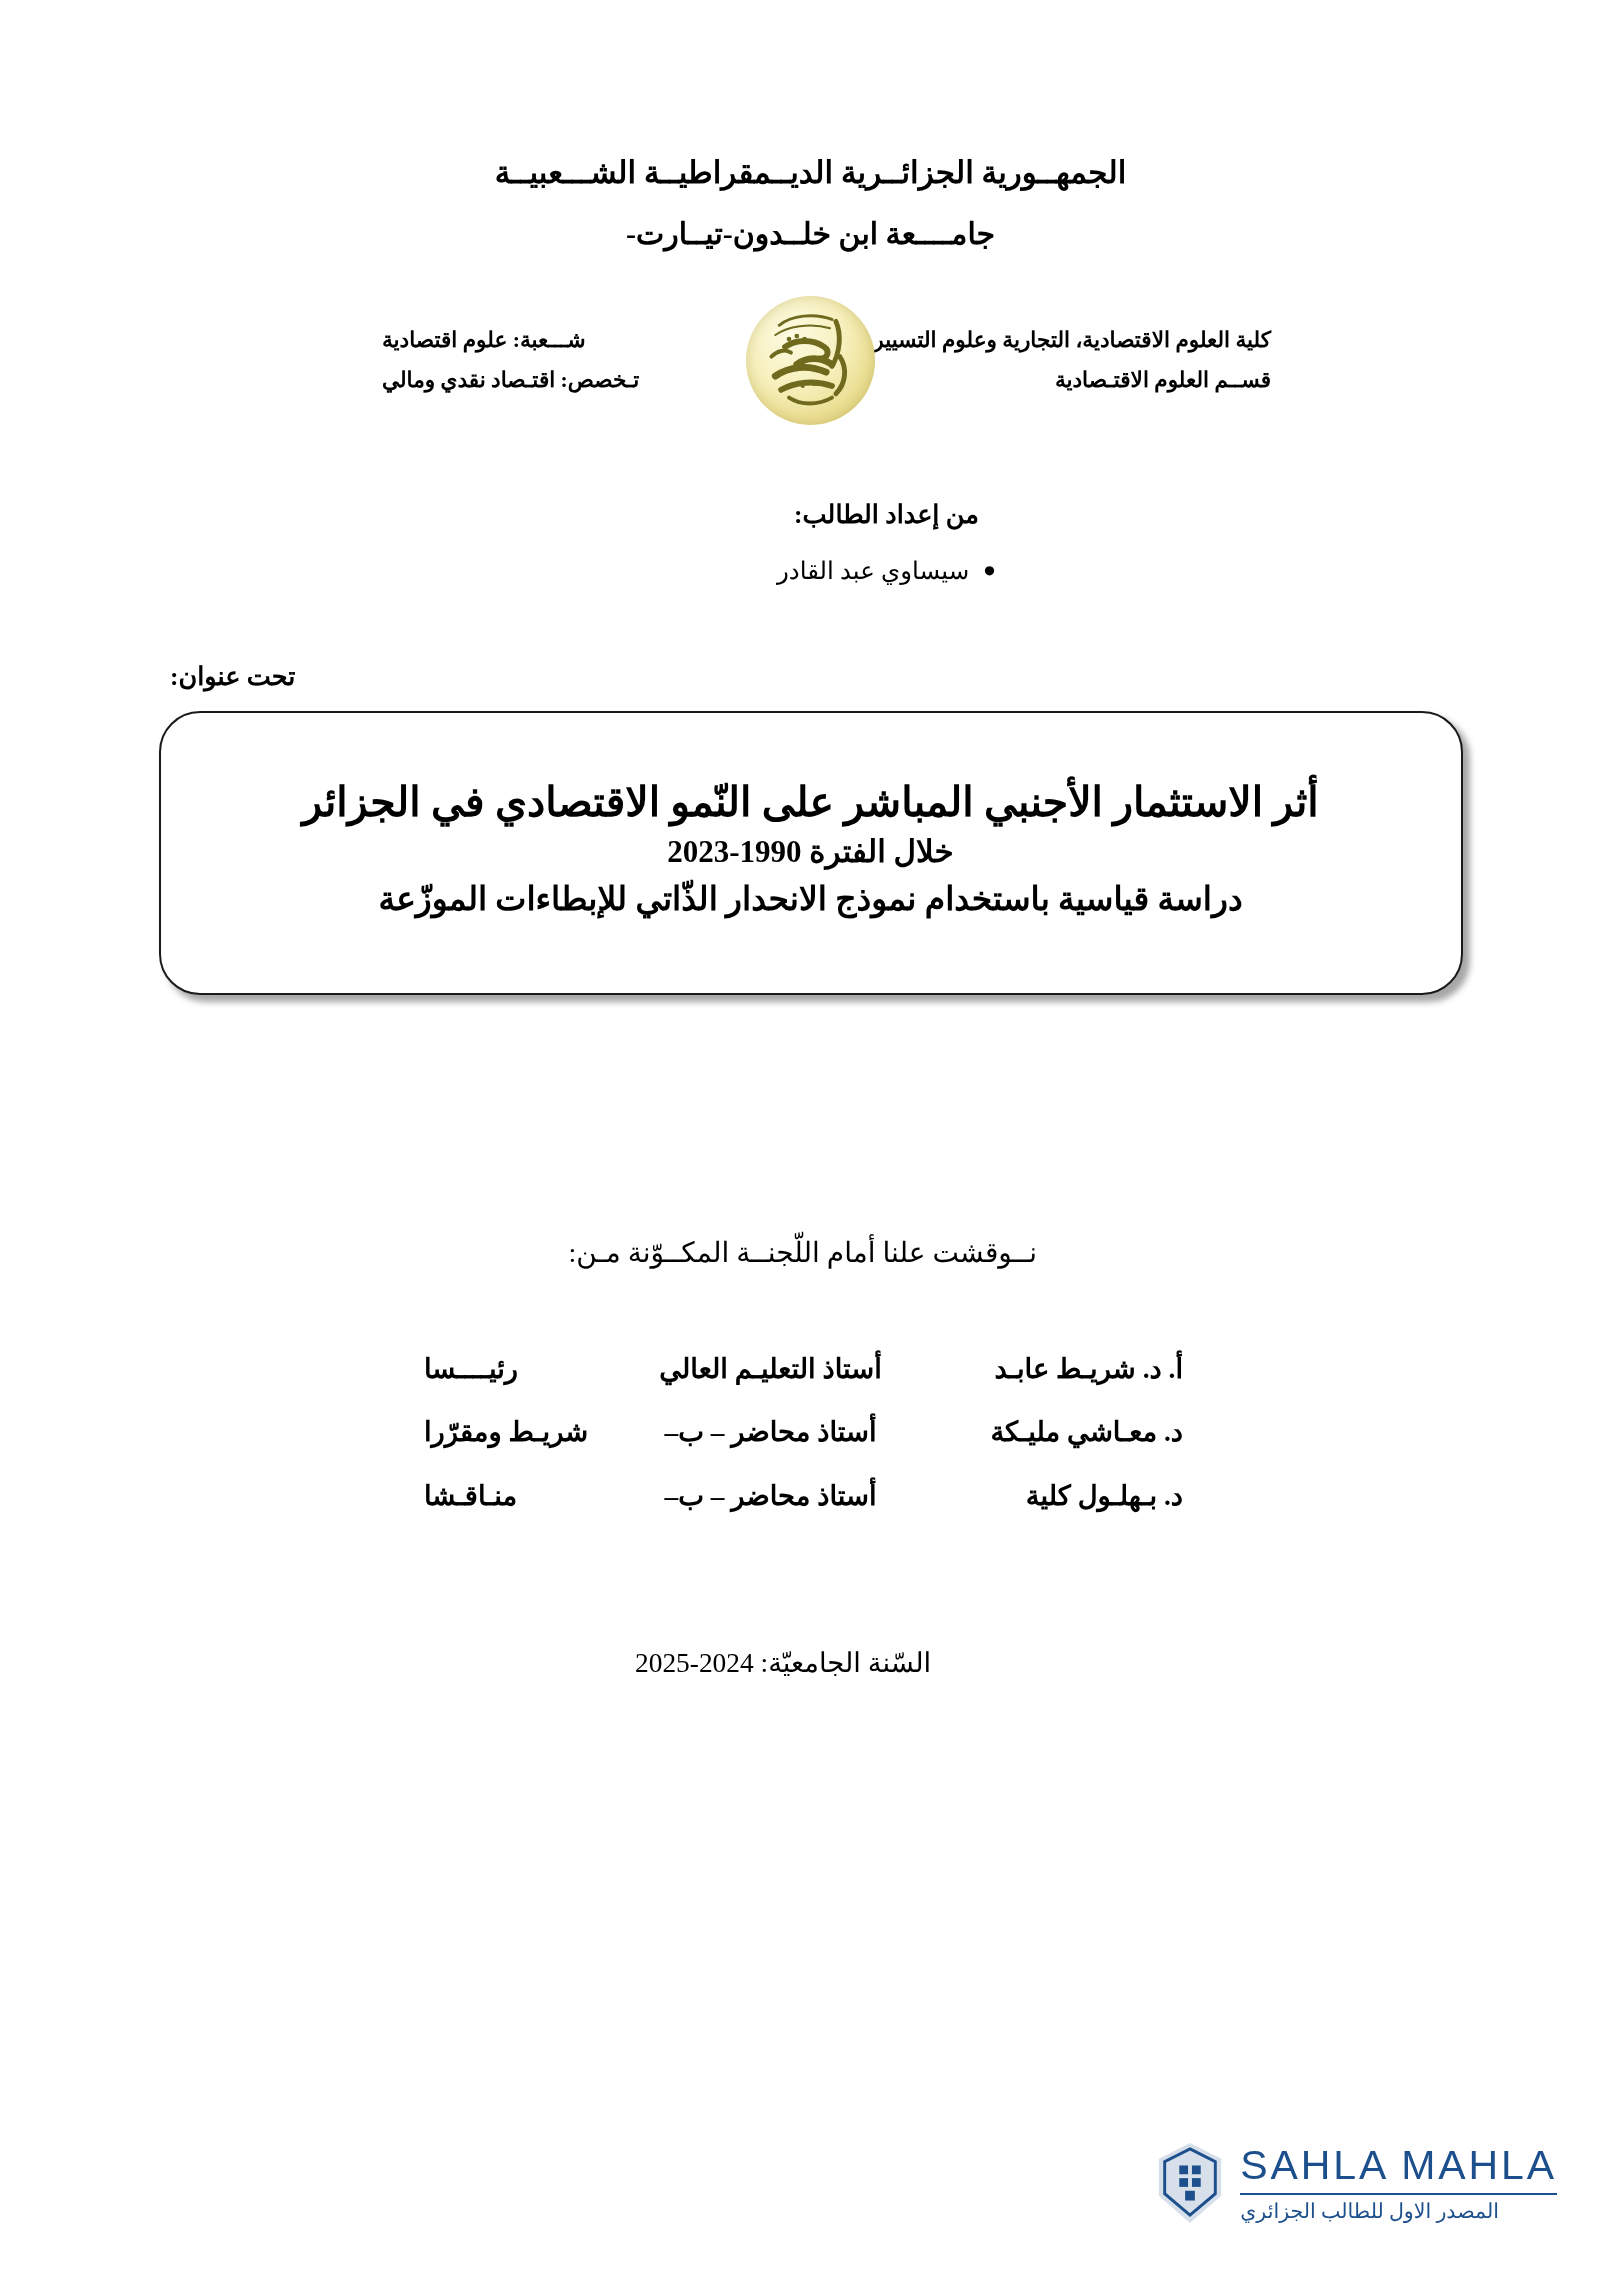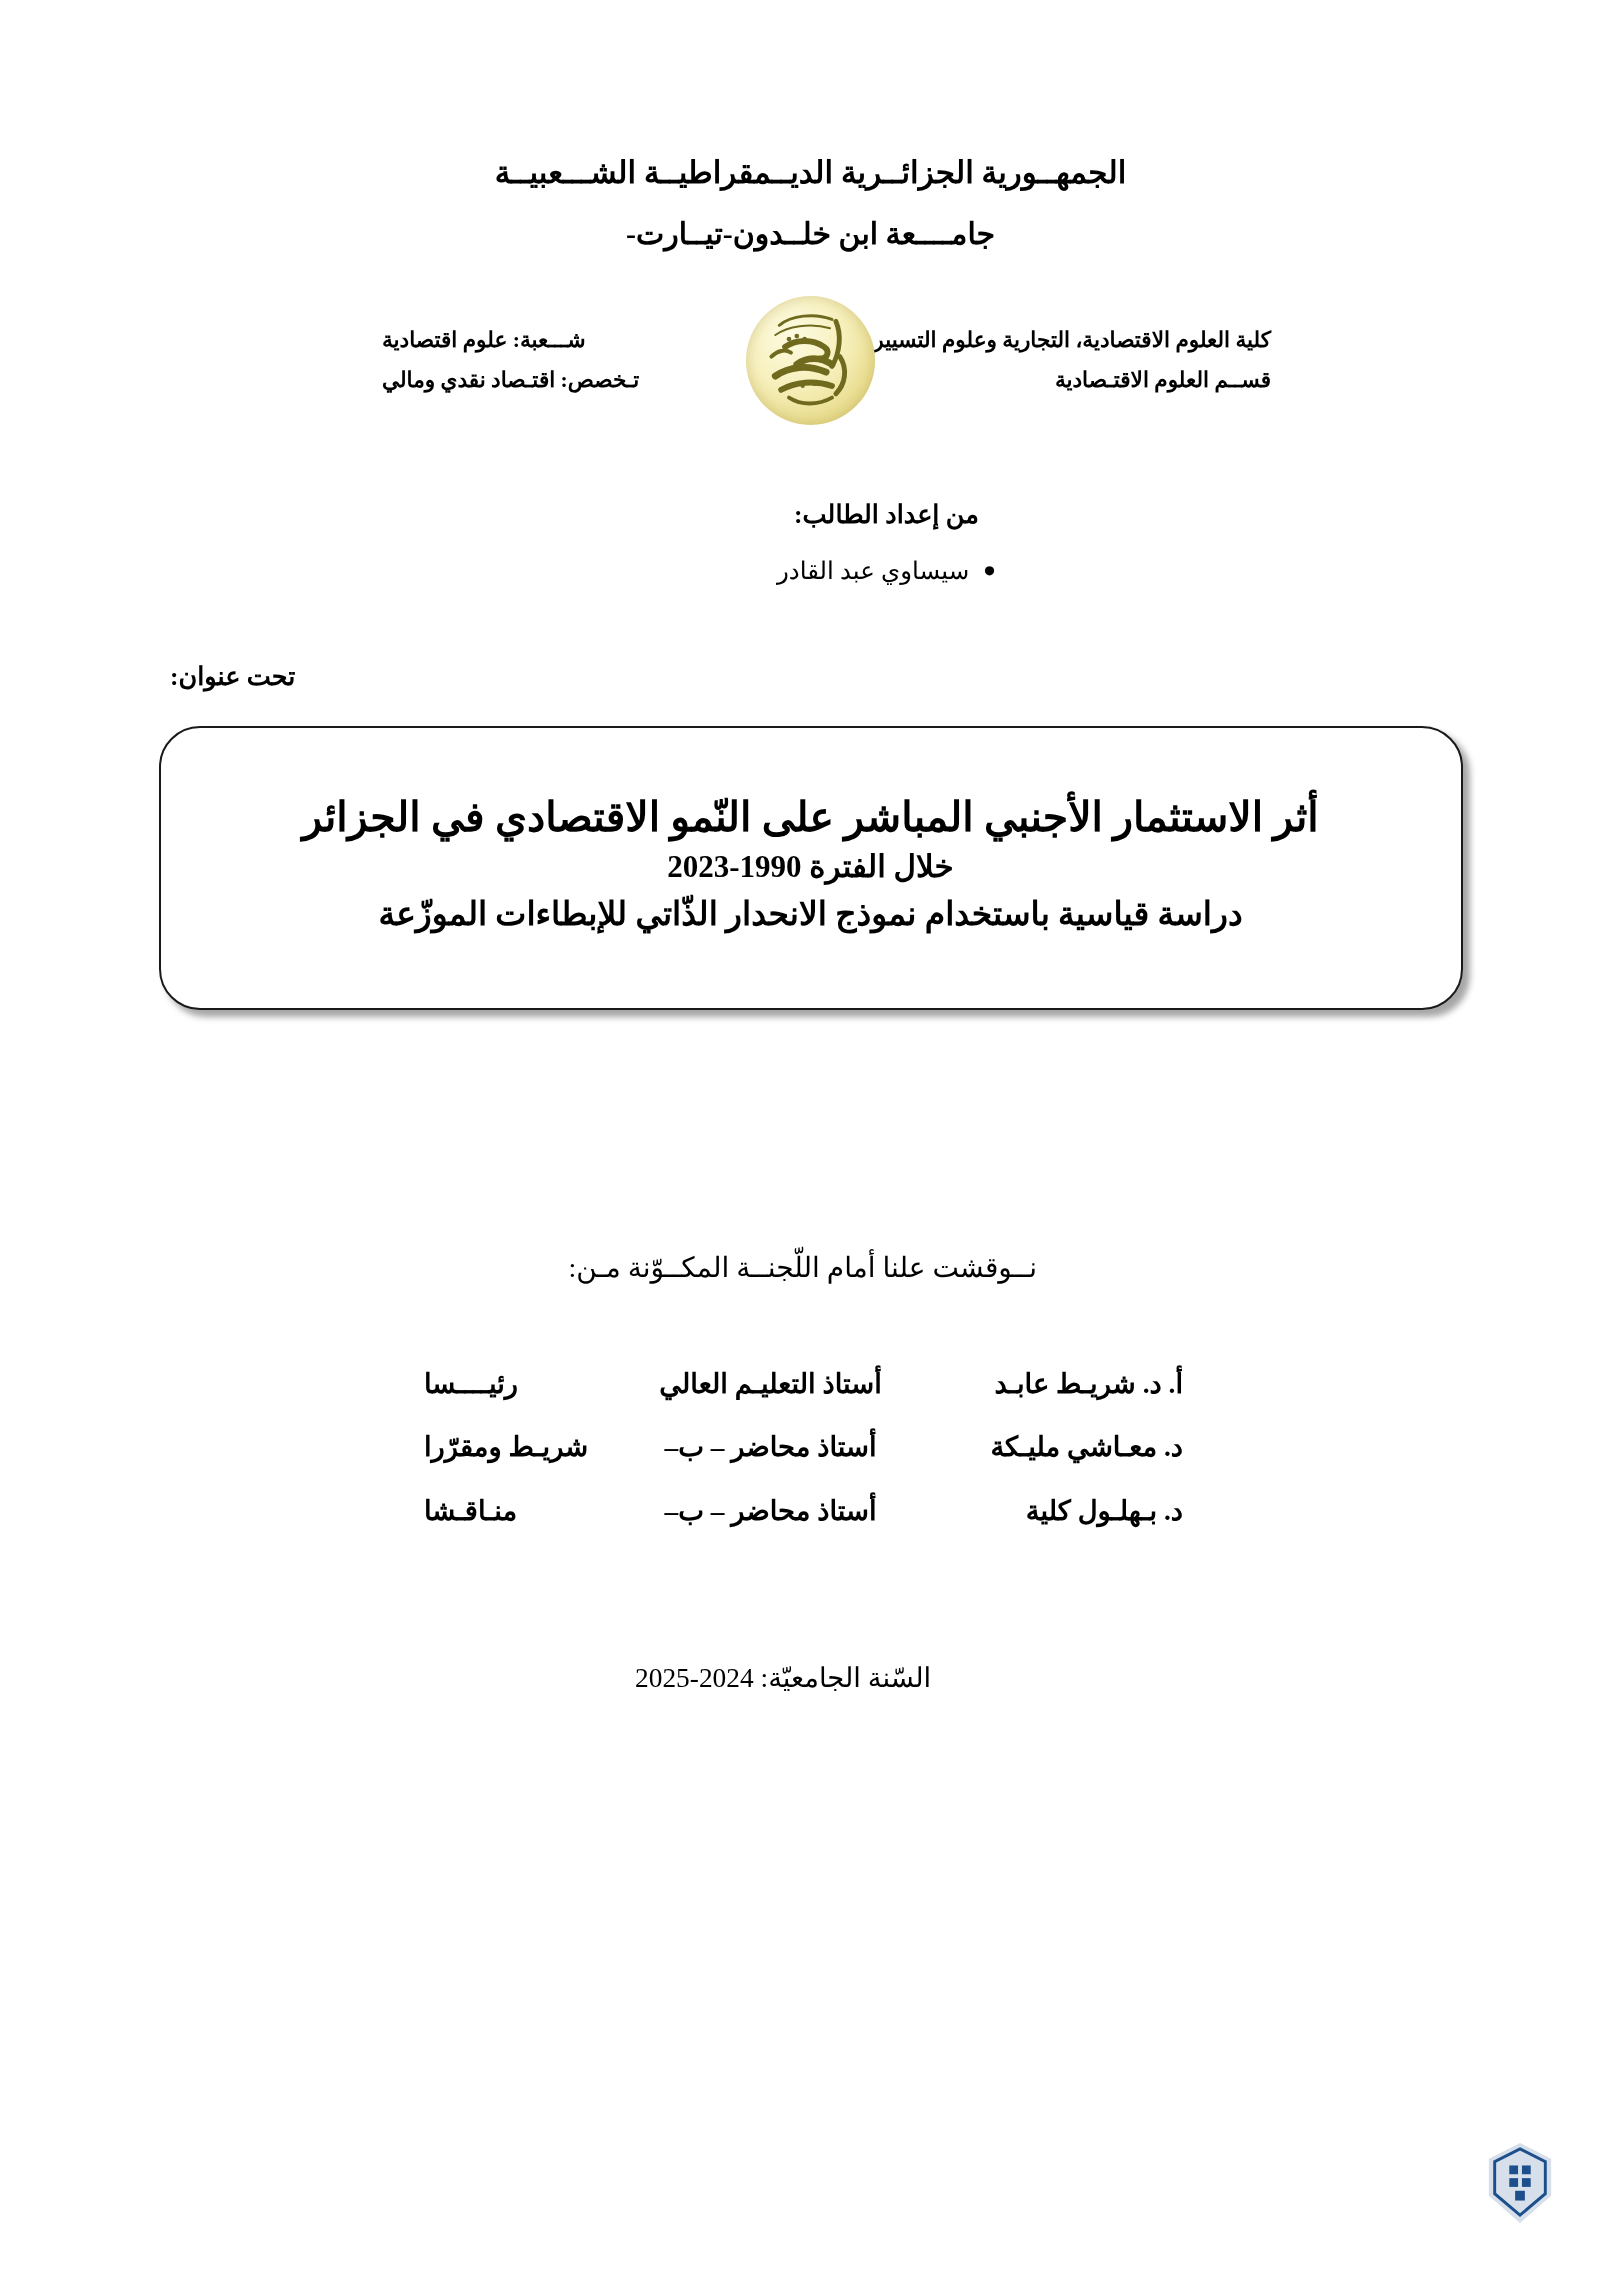--- a/index.html
+++ b/index.html
@@ -130,21 +130,21 @@
     margin-top: 76px;
     text-align: left;
     padding-left: 114px;
     font-size: 25.5px;
     font-weight: bold;
     margin-left: 44px;
   }
 
   
   .title-box {
-    margin: 34px auto 0 auto;
+    margin: 19px auto 0 auto;
     width: 1304px;
     min-height: 284px;
     box-sizing: border-box;
     border: 2.5px solid #1a1a1a;
     border-radius: 41px;
     background: #ffffff;
     box-shadow: 6.9px 6.9px 6.9px rgba(60,60,60,0.45);
     display: flex;
     flex-direction: column;
     align-items: center;
@@ -337,20 +337,25 @@
         <td class="jury-name">د. بـهلـول كلية</td>
         <td class="jury-rank">أستاذ محاضر – ب–</td>
         <td class="jury-role">منـاقـشا</td>
       </tr>
     </tbody>
   </table>
 
   <div class="year-line">السّنة الجامعيّة: 2024-2025</div>
 
   <div class="watermark">
+    <div class="wm-text-wrap">
+      <div class="wm-title">SAHLA MAHLA</div>
+      <div class="wm-rule"></div>
+      <div class="wm-sub">المصدر الاول للطالب الجزائري</div>
+    </div>
     <div class="wm-mark">
       <svg viewBox="0 0 76 86" xmlns="http://www.w3.org/2000/svg" aria-hidden="true">
         <g fill="#1c4f8b">
           <path d="M38 2 L70 18 L70 56 L38 84 L6 56 L6 18 Z" opacity="0.18"></path>
           <path d="M38 8 L64 21 L64 54 L38 76 L12 54 L12 21 Z" fill="none" stroke="#1c4f8b" stroke-width="3"></path>
           <rect x="27" y="25" width="9" height="9"></rect>
           <rect x="40" y="25" width="9" height="9"></rect>
           <rect x="27" y="38" width="9" height="9"></rect>
           <rect x="40" y="38" width="9" height="9"></rect>
           <rect x="33" y="51" width="10" height="10"></rect>

